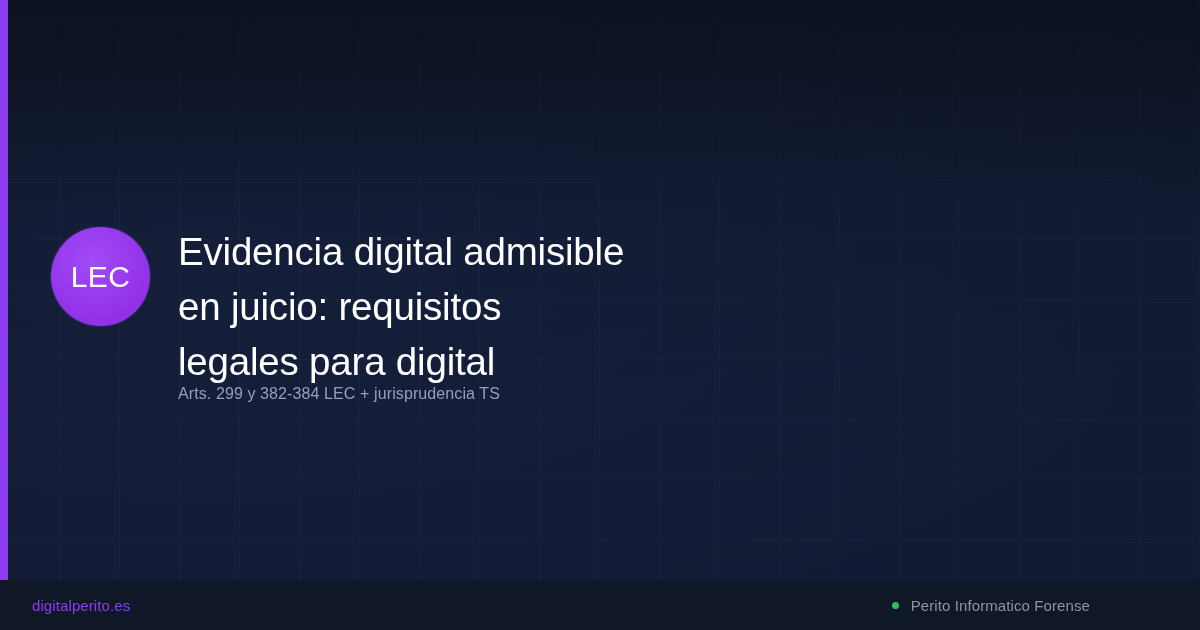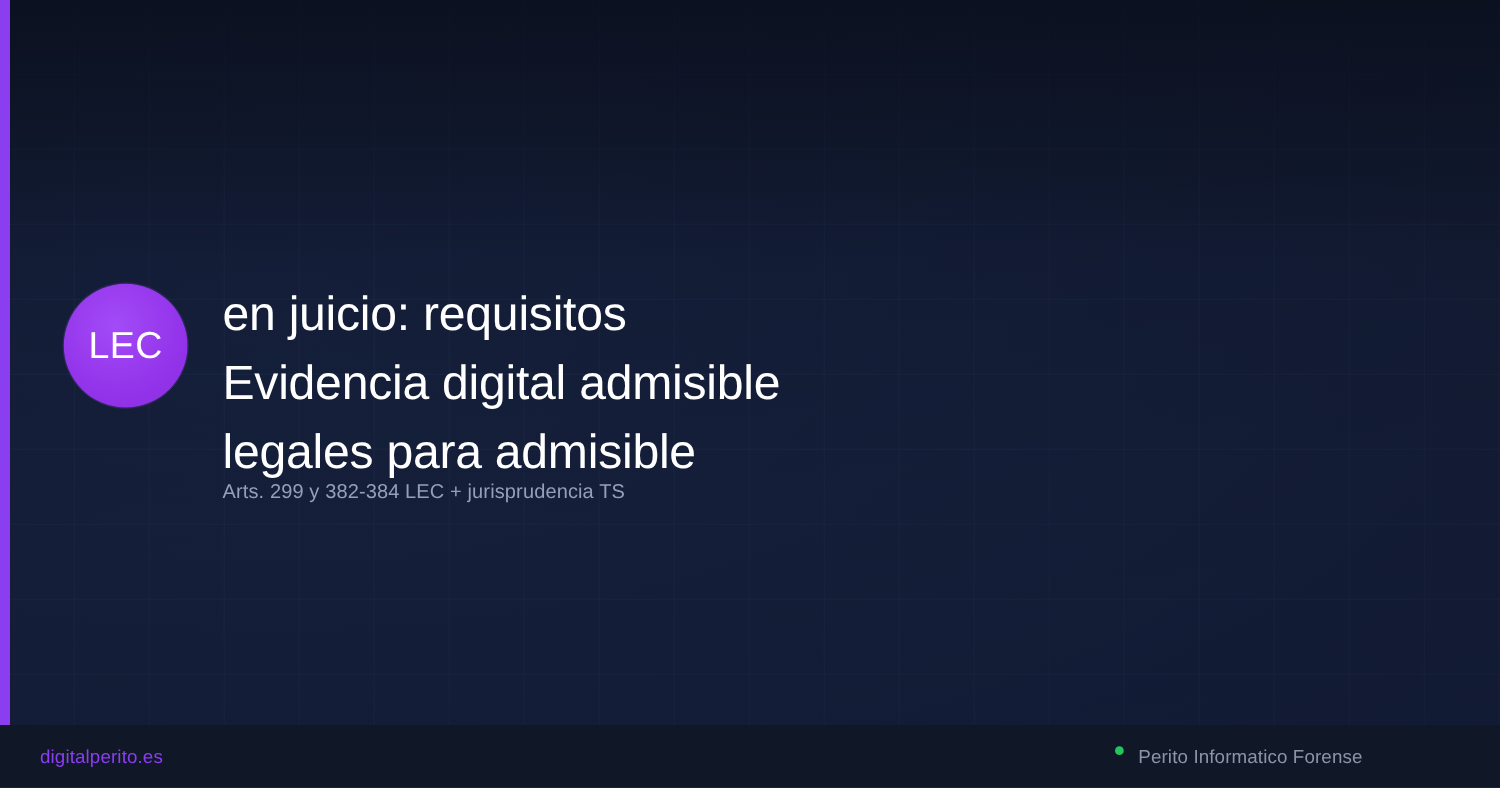--- a/index.html
+++ b/index.html
@@ -133,20 +133,21 @@
     position: absolute;
     left: 32px;
     color: #8b3df0;
     font-size: 15px;
     letter-spacing: 0.1px;
   }
   .footer-right {
     position: absolute;
     right: 110px;
     display: flex;
+    align-items: center;
     gap: 12px;
   }
   .status-dot {
     width: 7px;
     height: 7px;
     border-radius: 50%;
     background: #22c55e;
     flex: 0 0 auto;
   }
   .footer-right-label {
@@ -167,23 +168,23 @@
 
   <div class="accent-bar"></div>
 
   <div class="content">
 
     <div class="badge">
       <span class="badge-label">LEC</span>
     </div>
 
     <h1 class="headline">
+      <span class="hl-line">Evidencia digital admisible</span>
       <span class="hl-line">en juicio: requisitos</span>
-      <span class="hl-line">Evidencia digital admisible</span>
-      <span class="hl-line">legales para admisible</span>
+      <span class="hl-line">legales para digital</span>
     </h1>
 
     <div class="subhead">Arts. 299 y 382-384 LEC + jurisprudencia TS</div>
 
   </div>
 
   <div class="footer">
     <span class="footer-left">digitalperito.es</span>
     <div class="footer-right">
       <span class="status-dot"></span>

